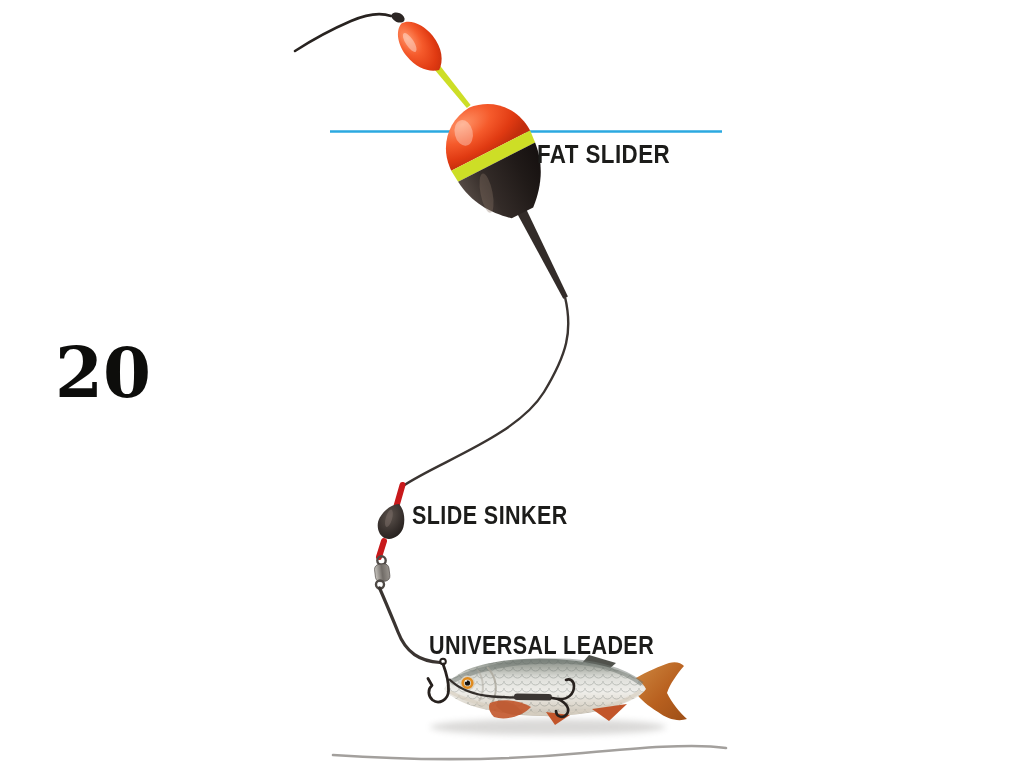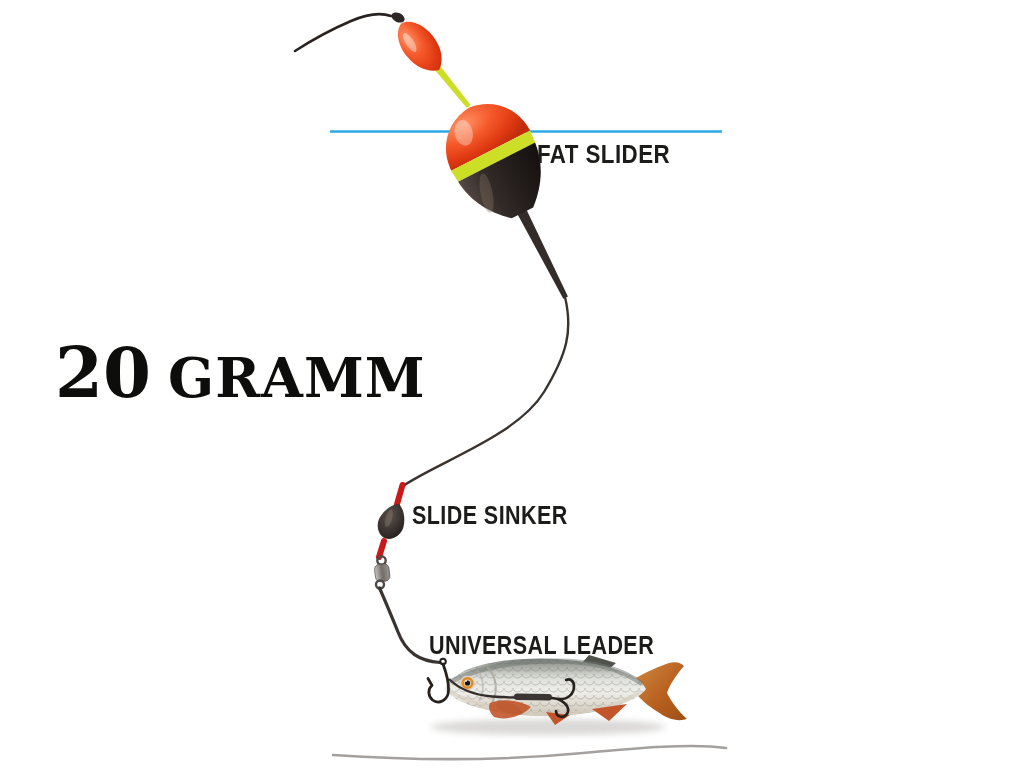--- a/index.html
+++ b/index.html
@@ -5,21 +5,21 @@
   html,body{margin:0;padding:0;background:#ffffff;}
   .stage{position:relative;width:870px;height:768px;background:#ffffff;overflow:hidden;
          font-family:"Liberation Sans",sans-serif;}
   .stage svg{position:absolute;left:0;top:0;}
   .rig-label{position:absolute;font-family:"Liberation Sans",sans-serif;font-weight:700;
              color:#1c1c1a;letter-spacing:0.5px;white-space:nowrap;
              transform:scaleX(0.86);transform-origin:left top;}
   .label-fat{left:537px;top:139px;font-size:26px;}
   .label-sinker{left:412px;top:501px;font-size:25px;}
   .label-leader{left:429px;top:631px;font-size:25px;}
-  .weight{position:absolute;left:55px;top:338px;display:flex;align-items:baseline;gap:17px;
+  .weight{position:absolute;left:55px;top:338px;display:flex;align-items:baseline;gap:31px;
           font-family:"DejaVu Serif",serif;font-weight:700;color:#0d0d0b;line-height:1;}
   .weight .num{font-size:69px;}
   .weight .unit{font-size:54px;letter-spacing:1px;}
 </style>
 </head>
 <body>
 
 <div class="stage">
 
 <svg width="1024" height="768" viewBox="0 0 1024 768">
@@ -145,16 +145,15 @@
 
   <path d="M333,755 C420,761 510,760 583,753 C638,748 693,743 726,748" fill="none" stroke="#A3A09D" stroke-width="2.6" stroke-linecap="round"></path>
 </svg>
 
 <div class="rig-label label-fat">FAT SLIDER</div>
 <div class="rig-label label-sinker">SLIDE SINKER</div>
 <div class="rig-label label-leader">UNIVERSAL LEADER</div>
 
 <div class="weight">
   <span class="num">20</span>
-  <span class="unit">GRAMM</span>
 </div>
 
 </div>
 
 </body></html>

